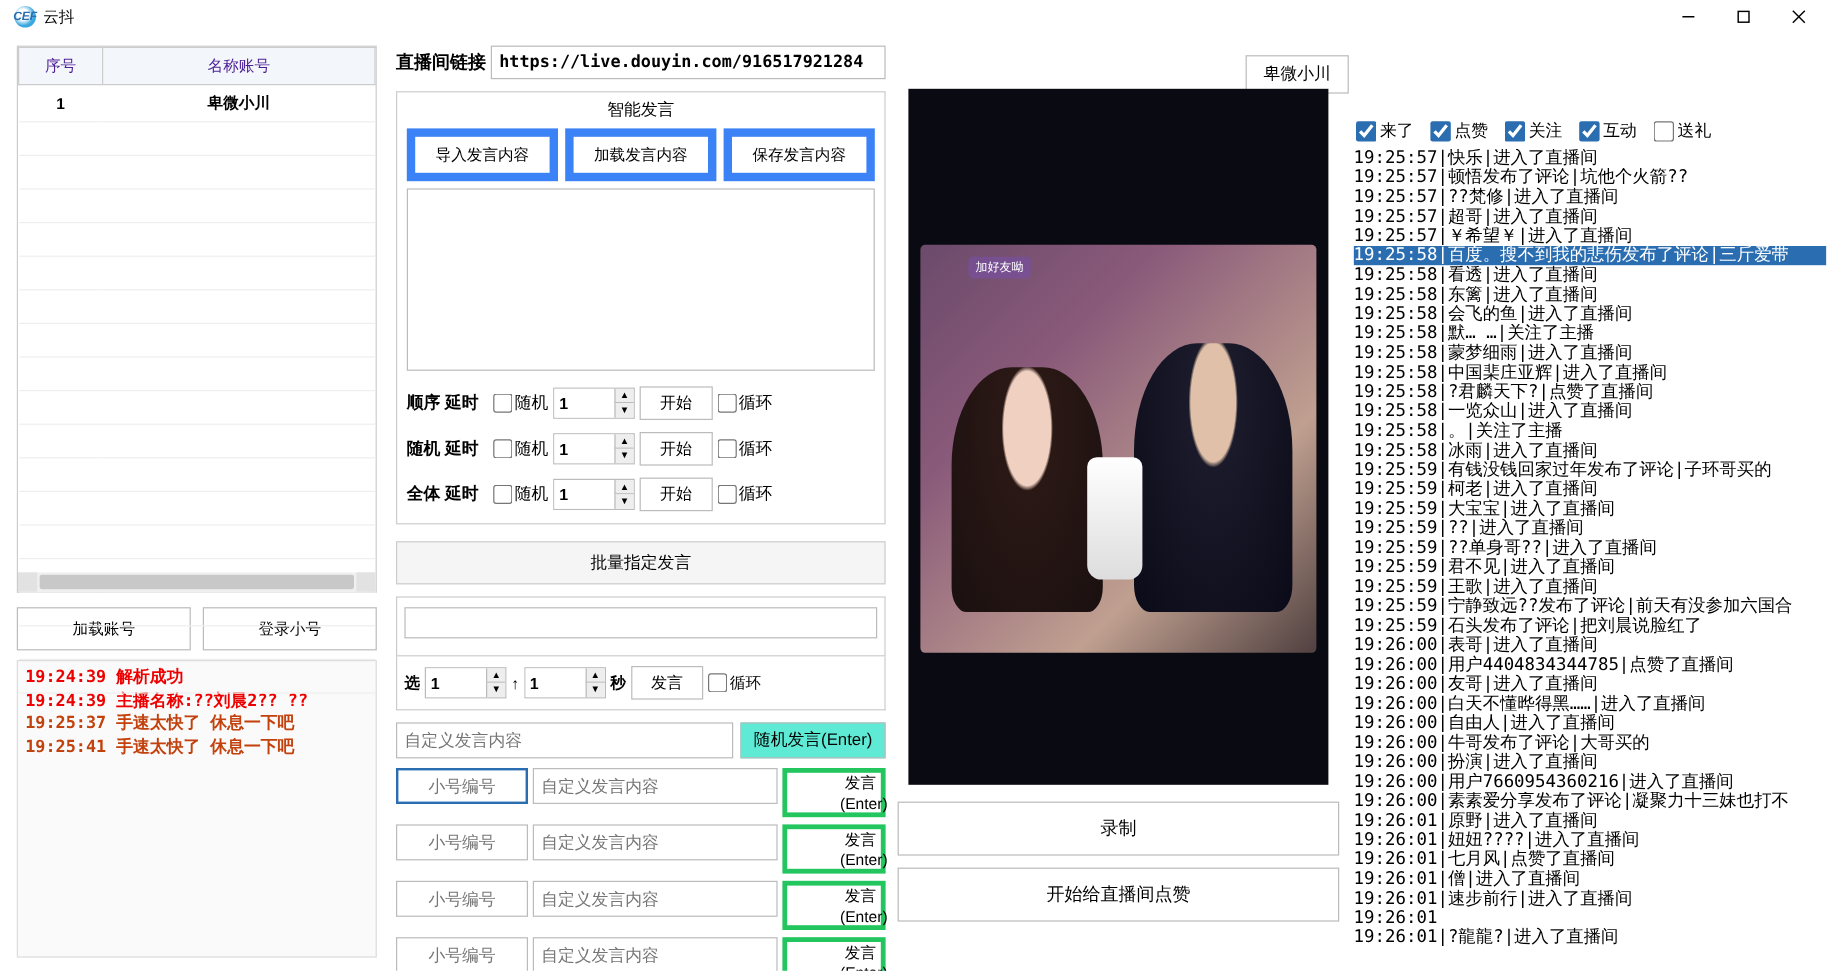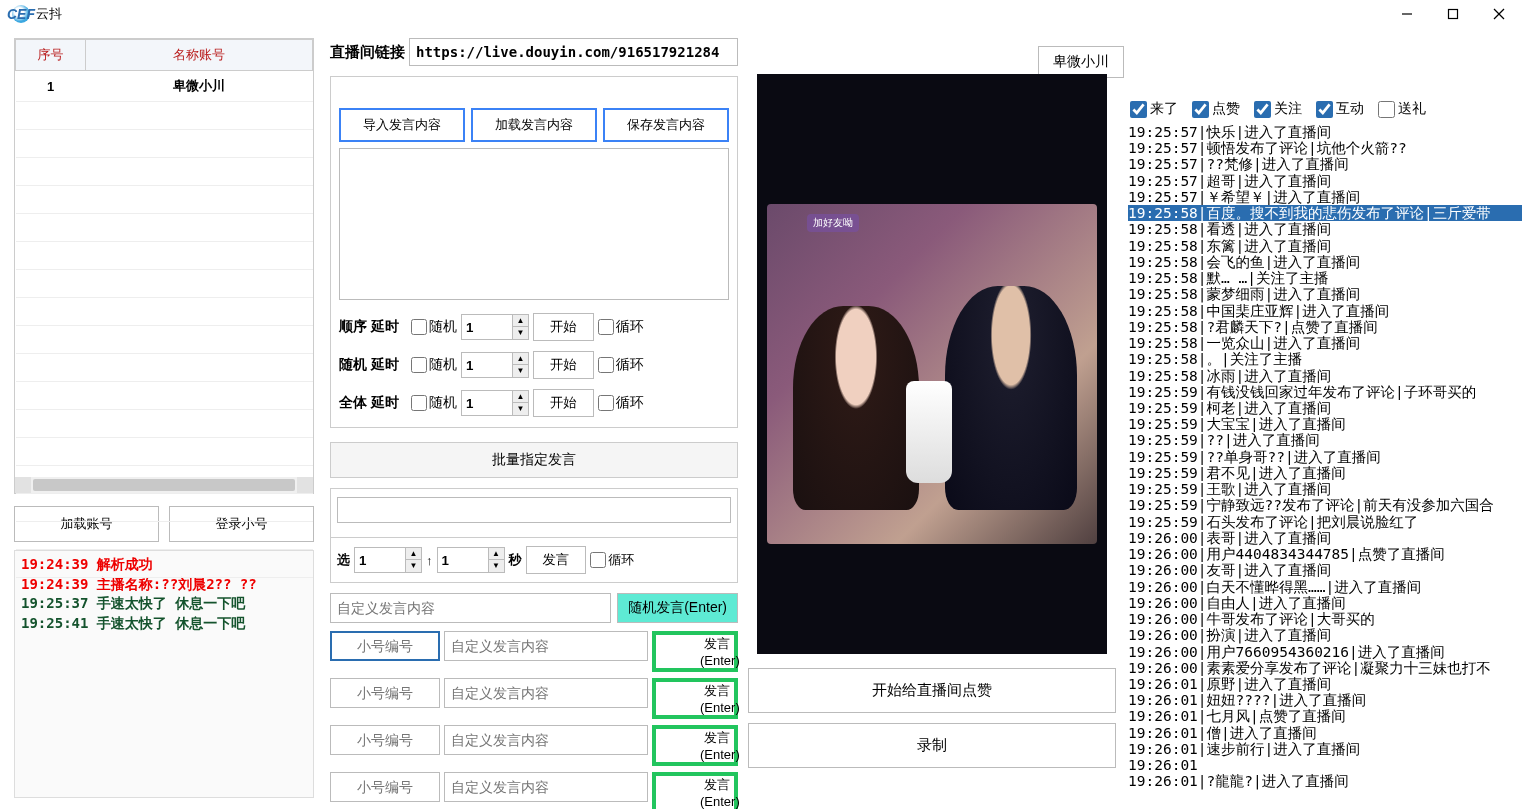--- a/index.html
+++ b/index.html
@@ -1,46 +1,46 @@
 <!DOCTYPE html>
 <html><head>
 <meta charset="utf-8">
 <style>
 * { box-sizing: border-box; margin: 0; padding: 0; }
 body { font-family: "Microsoft YaHei", sans-serif; font-size: 13px; background: #fff; color: #000; overflow: hidden; }
 .titlebar { height: 28px; display: flex; align-items: center; justify-content: space-between; padding: 0 4px; background: #fff; }
 .titlebar-left { display: flex; align-items: center; gap: 6px; padding-left: 8px; }
-.logo { width: 18px; height: 18px; border-radius: 50%; background: radial-gradient(circle at 40% 40%, #fff 30%, #3ba7e0 60%); display: flex; align-items: center; justify-content: center; font-size: 14px; color: #2a6db0; font-weight: bold; font-style: italic; }
+.logo { width: 18px; height: 18px; border-radius: 50%; background: radial-gradient(circle at 40% 40%, #fff 30%, #3ba7e0 60%); display: flex; align-items: center; justify-content: center; font-size: 10px; color: #2a6db0; font-weight: bold; font-style: italic; }
 .titlebar-title { font-size: 13px; }
 .win-controls { display: flex; gap: 0; }
 .win-btn { width: 46px; height: 28px; display: flex; align-items: center; justify-content: center; font-size: 14px; cursor: pointer; }
 .win-btn svg { width: 12px; height: 12px; }
 .main { display: flex; height: 781px; }
 .left-col { width: 324px; padding: 10px 10px 0 14px; display: flex; flex-direction: column; }
 .account-table { border: 1px solid #ccc; flex: 0 0 auto; height: 456px; position: relative; }
 .account-table table { width: 100%; border-collapse: collapse; }
-.account-table th { background: #f3f6fa; border: 1px solid #ccc; padding: 6px 4px; font-weight: normal; color: #b91c1c; }
+.account-table th { background: #f3f6fa; border: 1px solid #ccc; padding: 6px 4px; font-weight: normal; color: #4c1d95; }
 .account-table td { border-bottom: 1px solid #eee; padding: 6px 4px; text-align: center; font-weight: bold; }
 .col-num { width: 70px; }
 .scroll-x { height: 16px; background: #f0f0f0; display: flex; align-items: center; position: absolute; bottom: 0; left: 0; right: 0; }
 .scroll-x::before, .scroll-x::after { content: ""; width: 16px; height: 16px; background: #e2e2e2; }
 .scroll-x-thumb { height: 12px; flex: 1; background: #c8c8c8; margin: 0 2px; border-radius: 2px; }
 .left-btns { display: flex; gap: 10px; margin-top: 12px; }
 .left-btns button { flex: 1; padding: 8px 0; background: #fff; border: 1px solid #bbb; cursor: pointer; font-size: 13px; }
 .log-box { margin-top: 8px; height: 248px; background: #fafafa; border: 1px solid #ddd; padding: 4px 6px; font-family: monospace; font-size: 14px; line-height: 1.4; overflow: hidden; }
 .log-red { color: #e00; font-weight: bold; }
-.log-blue { color: #14532d; font-weight: bold; }
+.log-blue { color: #c2410c; font-weight: bold; }
 .mid-col { width: 420px; padding: 10px 6px 0 6px; display: flex; flex-direction: column; }
 .url-row { display: flex; align-items: center; gap: 4px; margin-bottom: 10px; }
 .url-label { font-weight: bold; font-size: 15px; white-space: nowrap; }
 .url-input { flex: 1; height: 28px; border: 1px solid #bbb; padding: 0 6px; font-family: monospace; font-size: 14px; font-weight: bold; }
 .smart-panel { border: 1px solid #ccc; padding: 6px 8px 10px 8px; }
 .smart-title { text-align: center; margin-bottom: 6px; font-size: 14px; }
 .smart-btns { display: flex; gap: 6px; margin-bottom: 6px; }
-.smart-btns button { flex: 1; padding: 6px 0; background: #fff; border: 2px solid #3b82f6; cursor: pointer; font-size: 13px; margin-top: 25px; }
+.smart-btns button { flex: 1; padding: 6px 0; background: #fff; border: 7px solid #3b82f6; cursor: pointer; font-size: 13px; }
 .smart-textarea { width: 100%; height: 152px; border: 1px solid #bbb; resize: none; }
 .delay-row { display: flex; align-items: center; gap: 4px; margin-top: 10px; font-size: 14px; }
 .delay-row .lbl { width: 68px; font-weight: bold; white-space: nowrap; }
 .chk { display: flex; align-items: center; gap: 2px; }
 .chk input { width: 16px; height: 16px; }
 .spin-wrap { display: flex; align-items: center; border: 1px solid #bbb; height: 26px; }
 .spin-wrap input { width: 50px; height: 24px; border: none; padding: 0 4px; font-weight: bold; }
 .spin-btns { display: flex; flex-direction: column; width: 16px; }
 .spin-btns div { height: 12px; background: #eee; border-left: 1px solid #bbb; font-size: 8px; line-height: 12px; text-align: center; cursor: pointer; }
 .spin-btns div:first-child { border-bottom: 1px solid #bbb; }
@@ -208,20 +208,21 @@
         <div class="log-blue">19:25:41 手速太快了 休息一下吧</div>
       </div>
   </div>
 
   <div class="mid-col">
     <div class="url-row">
       <span class="url-label">直播间链接</span>
       <input class="url-input" value="https://live.douyin.com/916517921284" style="">
     </div>
     <div class="smart-panel">
+      <div class="smart-title">智能发言</div>
       <div class="smart-btns">
         <button>导入发言内容</button>
         <button>加载发言内容</button>
         <button>保存发言内容</button>
       </div>
       <textarea class="smart-textarea" style=""></textarea>
       <div id="delay-rows">
           <div class="delay-row">
     <span class="lbl">顺序 延时</span>
     <label class="chk">
@@ -347,22 +348,22 @@
     <div style="height:36px;"></div>
     <div class="video-box">
       <div class="video-inner">
         <div class="person1"></div>
         <div class="person2"></div>
         <div class="cup"></div>
       </div>
       <div class="badge">加好友呦</div>
     </div>
     <div class="video-btns">
+      <button>录制</button>
       <button>开始给直播间点赞</button>
-      <button>录制</button>
     </div>
   </div>
 
   <div class="right-col">
     <div style="height:64px;"></div>
     <div class="filter-row" id="filter-row">
         <label>
           <input type="checkbox" checked="" style="">
           <span>来了</span>
         </label>

